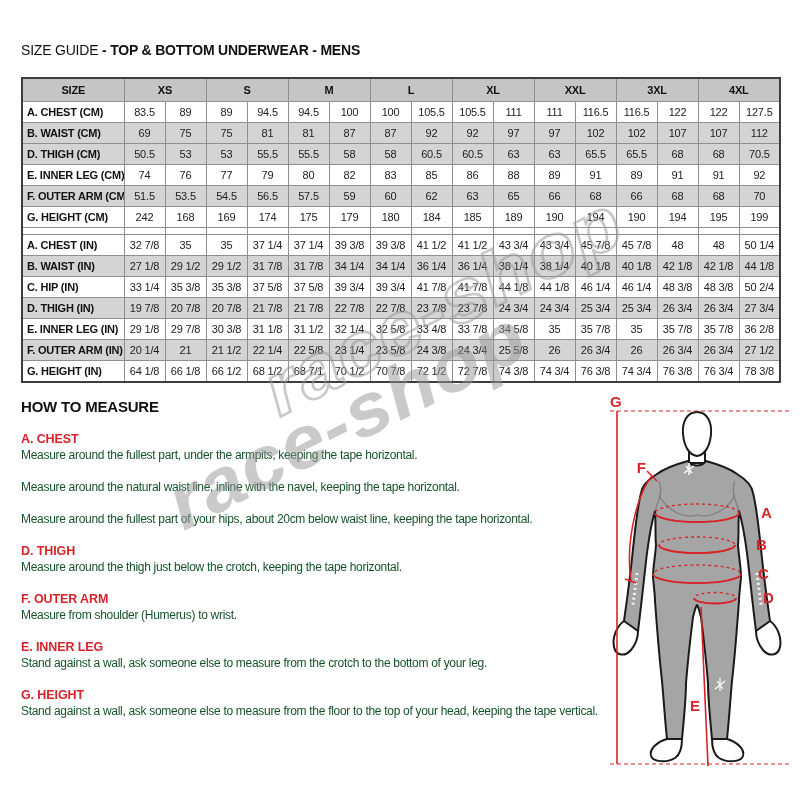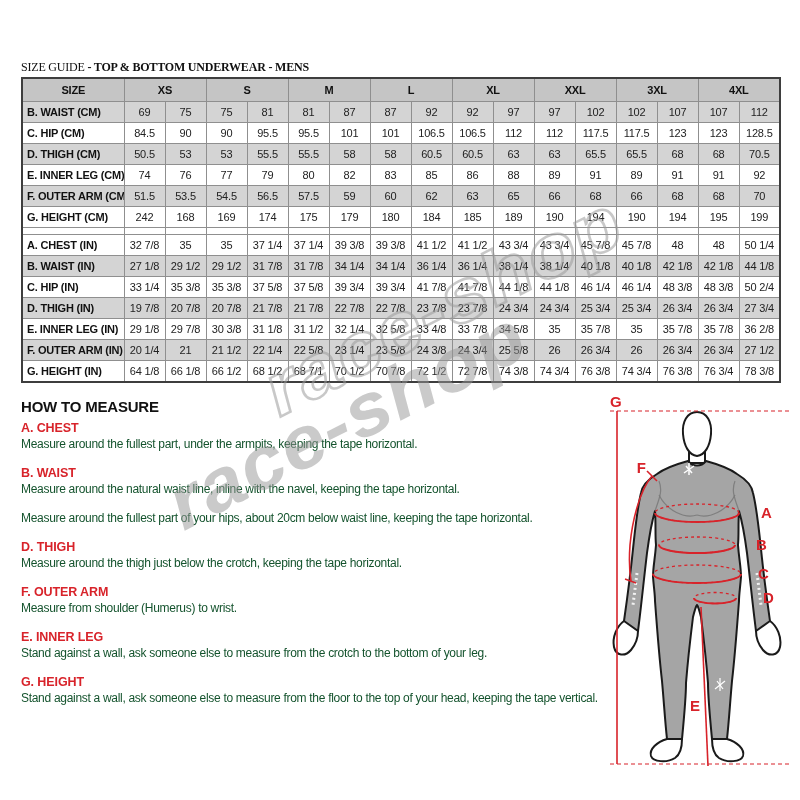--- a/index.html
+++ b/index.html
@@ -10,21 +10,21 @@
     --wm:#9b9b9b;
     --border:#8f8f8f;
     --frame:#3e3e3e;
   }
   html,body{margin:0;padding:0;background:#fff;}
   #page{
     position:relative;width:800px;height:800px;background:#fff;overflow:hidden;
     font-family:"Liberation Sans",sans-serif;color:#111;
   }
   
-  #title{position:absolute;left:21px;top:60px;font-size:12px;letter-spacing:-0.2px;white-space:nowrap;font-family:Liberation Serif, serif;}
+  #title{position:absolute;left:21px;top:42px;font-size:14px;letter-spacing:-0.2px;white-space:nowrap;}
   #title .t-reg{font-weight:400;}
   #title .t-bold{font-weight:700;}
   
   #size-table{
     position:absolute;left:21px;top:77px;width:758px;
     border-collapse:collapse;table-layout:fixed;
     border:2px solid var(--frame);
     font-size:11px;letter-spacing:-0.2px;
   }
   #size-table th,#size-table td{
@@ -42,21 +42,21 @@
     position:absolute;z-index:6;pointer-events:none;white-space:nowrap;
     font-family:"Liberation Sans",sans-serif;font-style:italic;font-weight:700;
     font-size:74px;letter-spacing:1px;
     transform:rotate(-27deg) scaleX(1.08);transform-origin:left center;
   }
   #wm-outline{left:268px;top:352px;color:transparent;-webkit-text-stroke:2.5px rgba(155,155,155,.55);}
   #wm-fill{left:172px;top:466px;color:rgba(150,150,150,.5);}
   
   #measure{position:absolute;left:21px;top:398px;width:575px;z-index:3;}
   #measure-title{font-size:15px;font-weight:700;letter-spacing:-0.2px;margin:0 0 3px 0;}
-  .measure-sec{margin:5px 0 13px 0;}
+  .measure-sec{margin:16px 0 13px 0;}
   .m-head{color:var(--accent);font-weight:700;font-size:12.5px;line-height:16px;letter-spacing:-0.1px;}
   .m-text{color:#14532d;font-size:12px;line-height:16px;letter-spacing:-0.3px;white-space:nowrap;}
   
   #figure{position:absolute;left:593px;top:393px;z-index:2;}
   .suit{fill:var(--suit);stroke:#1a1a1a;stroke-width:2;stroke-linejoin:round;}
   .skin{fill:#fff;stroke:#1a1a1a;stroke-width:2;stroke-linejoin:round;}
   .muscle{fill:none;stroke:#787878;stroke-width:1.2;opacity:.85;}
   .logo-mark{stroke:#fff;stroke-width:1.5;fill:none;}
   .sleeve-mark{stroke:#fff;stroke-width:3;stroke-dasharray:2 3;opacity:.85;fill:none;}
   .red-solid{stroke:var(--accent);stroke-width:1.6;fill:none;}
@@ -101,58 +101,58 @@
           <th colspan="2">S</th>
           <th colspan="2">M</th>
           <th colspan="2">L</th>
           <th colspan="2">XL</th>
           <th colspan="2">XXL</th>
           <th colspan="2">3XL</th>
           <th colspan="2">4XL</th>
         </tr>
     </thead>
     <tbody id="size-body">
+        <tr>
+          <td class="lbl">A. CHEST (CM)</td>
+          <td class="val">83.5</td>
+          <td class="val">89</td>
+          <td class="val">89</td>
+          <td class="val">94.5</td>
+          <td class="val">94.5</td>
+          <td class="val">100</td>
+          <td class="val">100</td>
+          <td class="val">105.5</td>
+          <td class="val">105.5</td>
+          <td class="val">111</td>
+          <td class="val">111</td>
+          <td class="val">116.5</td>
+          <td class="val">116.5</td>
+          <td class="val">122</td>
+          <td class="val">122</td>
+          <td class="val">127.5</td>
+        </tr>
         <tr class="alt">
           <td class="lbl">B. WAIST (CM)</td>
           <td class="val">69</td>
           <td class="val">75</td>
           <td class="val">75</td>
           <td class="val">81</td>
           <td class="val">81</td>
           <td class="val">87</td>
           <td class="val">87</td>
           <td class="val">92</td>
           <td class="val">92</td>
           <td class="val">97</td>
           <td class="val">97</td>
           <td class="val">102</td>
           <td class="val">102</td>
           <td class="val">107</td>
           <td class="val">107</td>
           <td class="val">112</td>
         </tr>
-        <tr>
-          <td class="lbl">C. HIP (CM)</td>
-          <td class="val">84.5</td>
-          <td class="val">90</td>
-          <td class="val">90</td>
-          <td class="val">95.5</td>
-          <td class="val">95.5</td>
-          <td class="val">101</td>
-          <td class="val">101</td>
-          <td class="val">106.5</td>
-          <td class="val">106.5</td>
-          <td class="val">112</td>
-          <td class="val">112</td>
-          <td class="val">117.5</td>
-          <td class="val">117.5</td>
-          <td class="val">123</td>
-          <td class="val">123</td>
-          <td class="val">128.5</td>
-        </tr>
         <tr class="alt">
           <td class="lbl">D. THIGH (CM)</td>
           <td class="val">50.5</td>
           <td class="val">53</td>
           <td class="val">53</td>
           <td class="val">55.5</td>
           <td class="val">55.5</td>
           <td class="val">58</td>
           <td class="val">58</td>
           <td class="val">60.5</td>
@@ -381,21 +381,20 @@
   <div class="wm" id="wm-fill">race-shop</div>
 
   <div id="measure">
     <div id="measure-title">HOW TO MEASURE</div>
     <div id="measure-list">
         <div class="measure-sec">
           <div class="m-head">A. CHEST</div>
           <div class="m-text">Measure around the fullest part, under the armpits, keeping the tape horizontal.</div>
         </div>
         <div class="measure-sec">
-          <div class="m-head">B. WAIST</div>
           <div class="m-text">Measure around the natural waist line, inline with the navel, keeping the tape horizontal.</div>
         </div>
         <div class="measure-sec">
           <div class="m-text">Measure around the fullest part of your hips, about 20cm below waist line, keeping the tape horizontal.</div>
         </div>
         <div class="measure-sec">
           <div class="m-head">D. THIGH</div>
           <div class="m-text">Measure around the thigh just below the crotch, keeping the tape horizontal.</div>
         </div>
         <div class="measure-sec">

